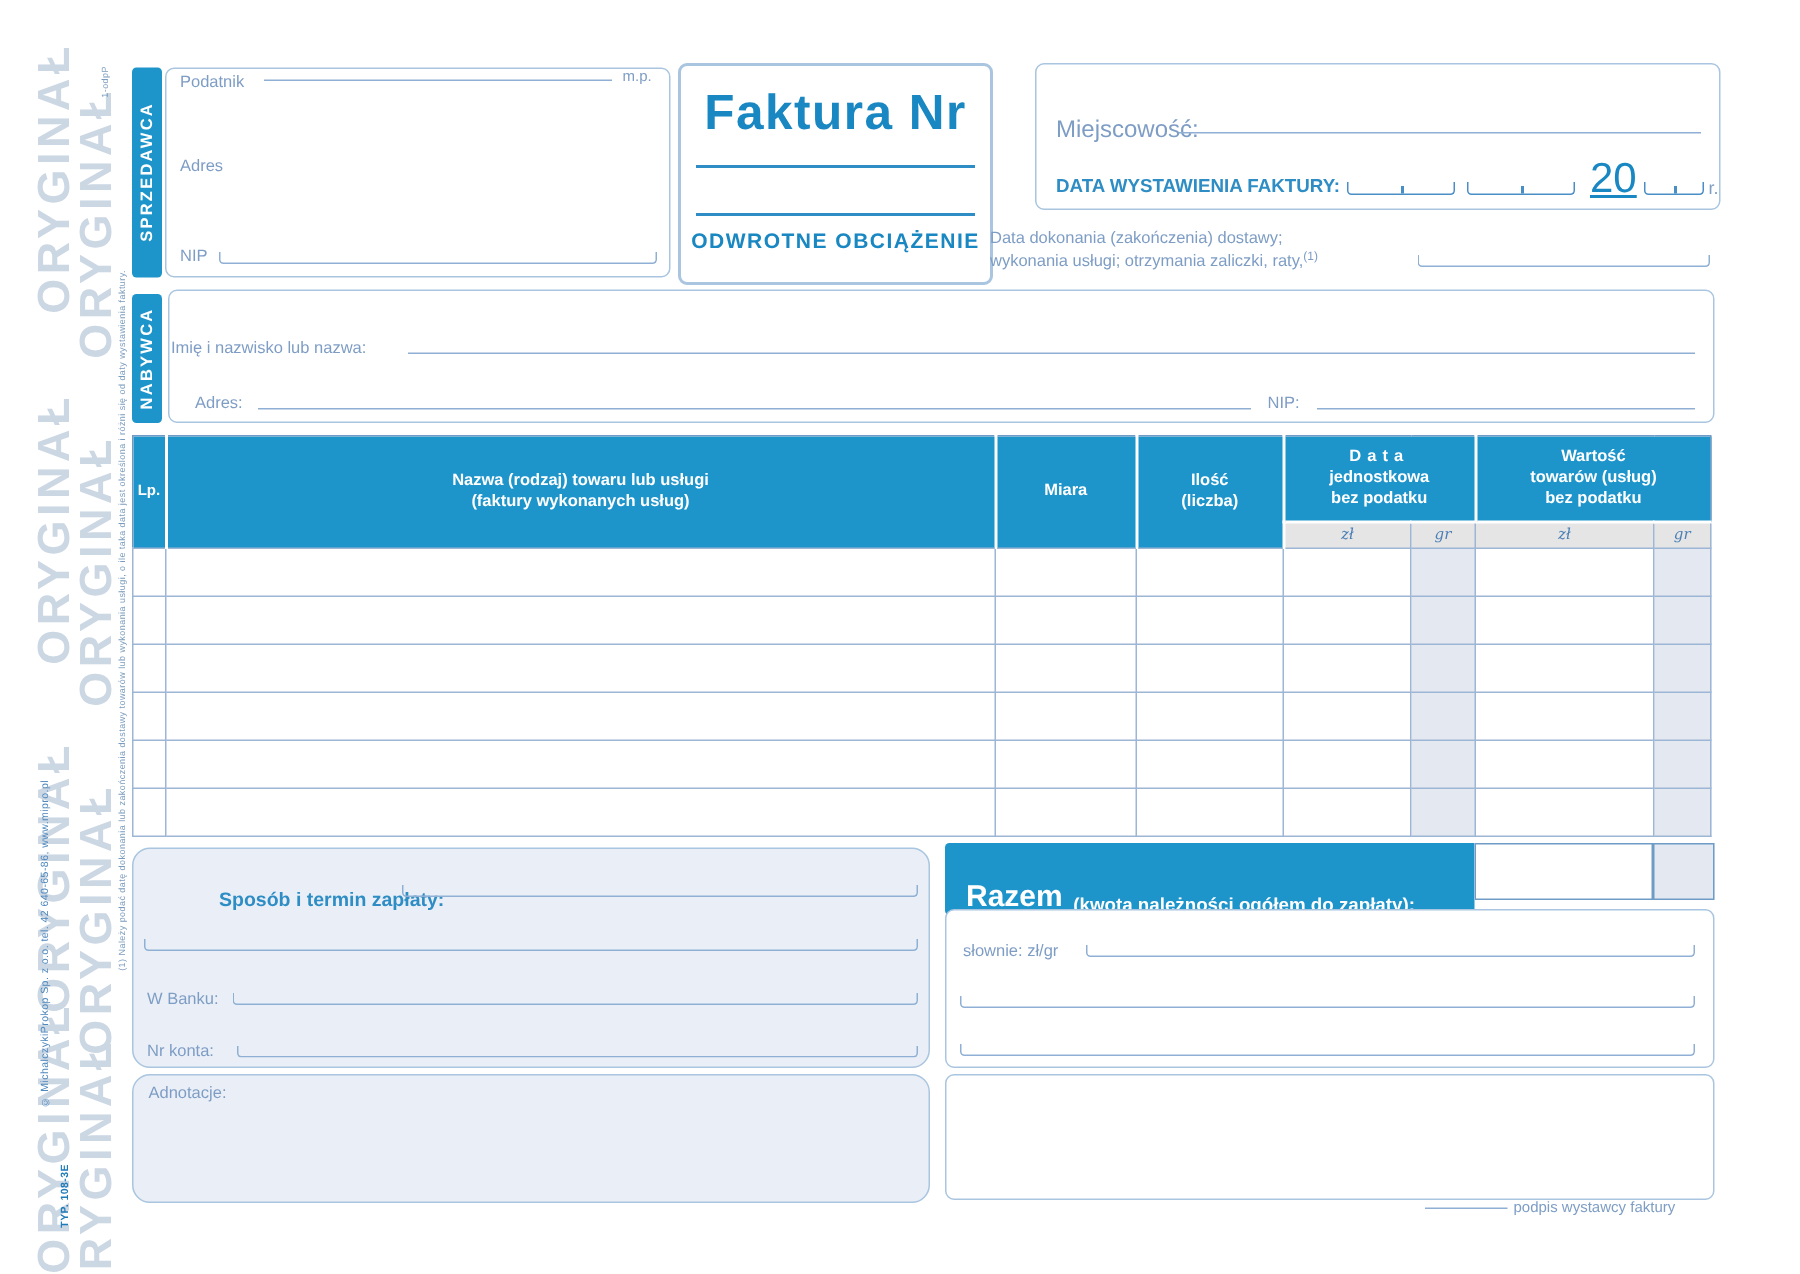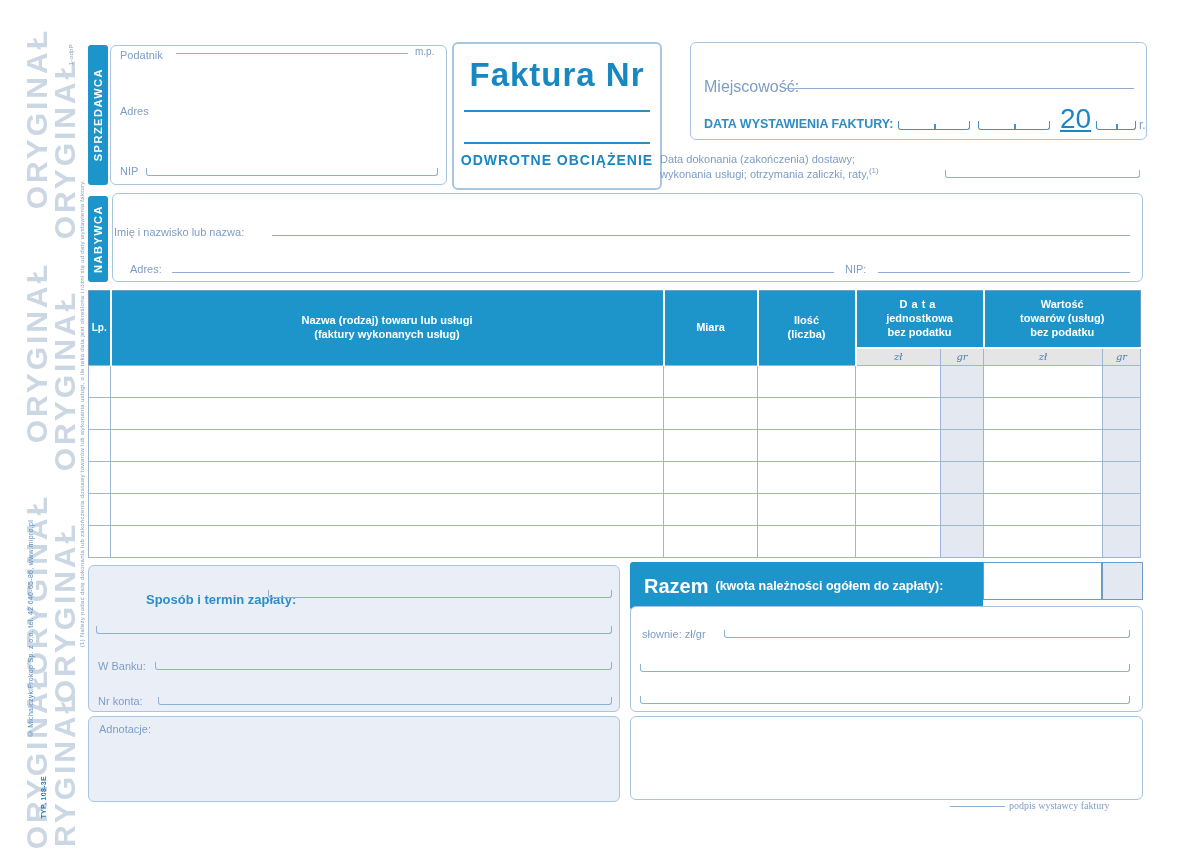--- a/index.html
+++ b/index.html
@@ -16,21 +16,21 @@
   }
   .edge-note {
     position:absolute; writing-mode:vertical-rl; transform:rotate(180deg);
     font-size:7px; color:#4e88bd; letter-spacing:0.3px; white-space:nowrap;
   }
   .edge-note.micro { font-size:6px; color:#7b9cbe; }
   .edge-note.typ { font-weight:bold; color:#1f7ab8; }
   
   .abs { position:absolute;text-decoration:underline; }
   .box { position:absolute; border:1.5px solid #a9c5df; border-radius:6px; background:#fff; }
-  .box.fill { background:#eaeff7; }
+  .box.fill { background:#eaeff7;border-radius:12px; }
   .sidebar {
     position:absolute; width:20px; background:#1e95ca; border-radius:3px;
     display:flex; align-items:center; justify-content:center;
   }
   .sidebar span {
     writing-mode:vertical-rl; transform:rotate(180deg); color:#fff;
     font-weight:bold; font-size:11px; letter-spacing:1.5px;
   }
   .lbl { position:absolute; color:#7e9dc5; font-size:11px; }
   .lbl.b { color:#2e8dc4; font-weight:bold; font-size:12.5px; }
@@ -269,31 +269,31 @@
   <span class="wl ticks" style="left:96px; top:626px; width:516px;"></span>
   <span class="lbl" style="left:98px; top:660px;">W Banku:</span>
   <span class="wl ticks" style="left:155px; top:662px; width:457px;"></span>
   <span class="lbl" style="left:98px; top:695px;">Nr konta:</span>
   <span class="wl ticks" style="left:158px; top:697px; width:454px;"></span>
 
   <div class="box fill" style="left:88px; top:716px; width:532px; height:86px;">
     <span class="lbl" style="left:10px; top:6px;">Adnotacje:</span>
   </div>
 
-  <div class="razem-bar" style="left:630px; top:562px; width:353px; height:48px;">
+  <div class="razem-bar" style="left:630px; top:562px; width:353px; height:48px;align-items:flex-end;">
     <span class="big">Razem</span>
     <span class="small">(kwota należności ogółem do zapłaty):</span>
   </div>
   <div class="cell" style="left:983px; top:562px; width:119px; height:38px;"></div>
   <div class="cell shade" style="left:1102px; top:562px; width:41px; height:38px;"></div>
 
   <div class="box" style="left:630px; top:606px; width:513px; height:106px;"></div>
   <span class="lbl" style="left:642px; top:628px;">słownie: zł/gr</span>
   <span class="wl ticks" style="left:724px; top:630px; width:406px;"></span>
   <span class="wl ticks" style="left:640px; top:664px; width:490px;"></span>
   <span class="wl ticks" style="left:640px; top:696px; width:490px;"></span>
 
   <div class="box" style="left:630px; top:716px; width:513px; height:84px;"></div>
-  <span class="sig-caption" style="left:950px; top:800px;font-family:Liberation Serif, serif;">
+  <span class="sig-caption" style="left:950px; top:800px;">
     <span class="dashseg"></span><span>podpis wystawcy faktury</span>
   </span>
 
 </div>
 
 </body></html>

